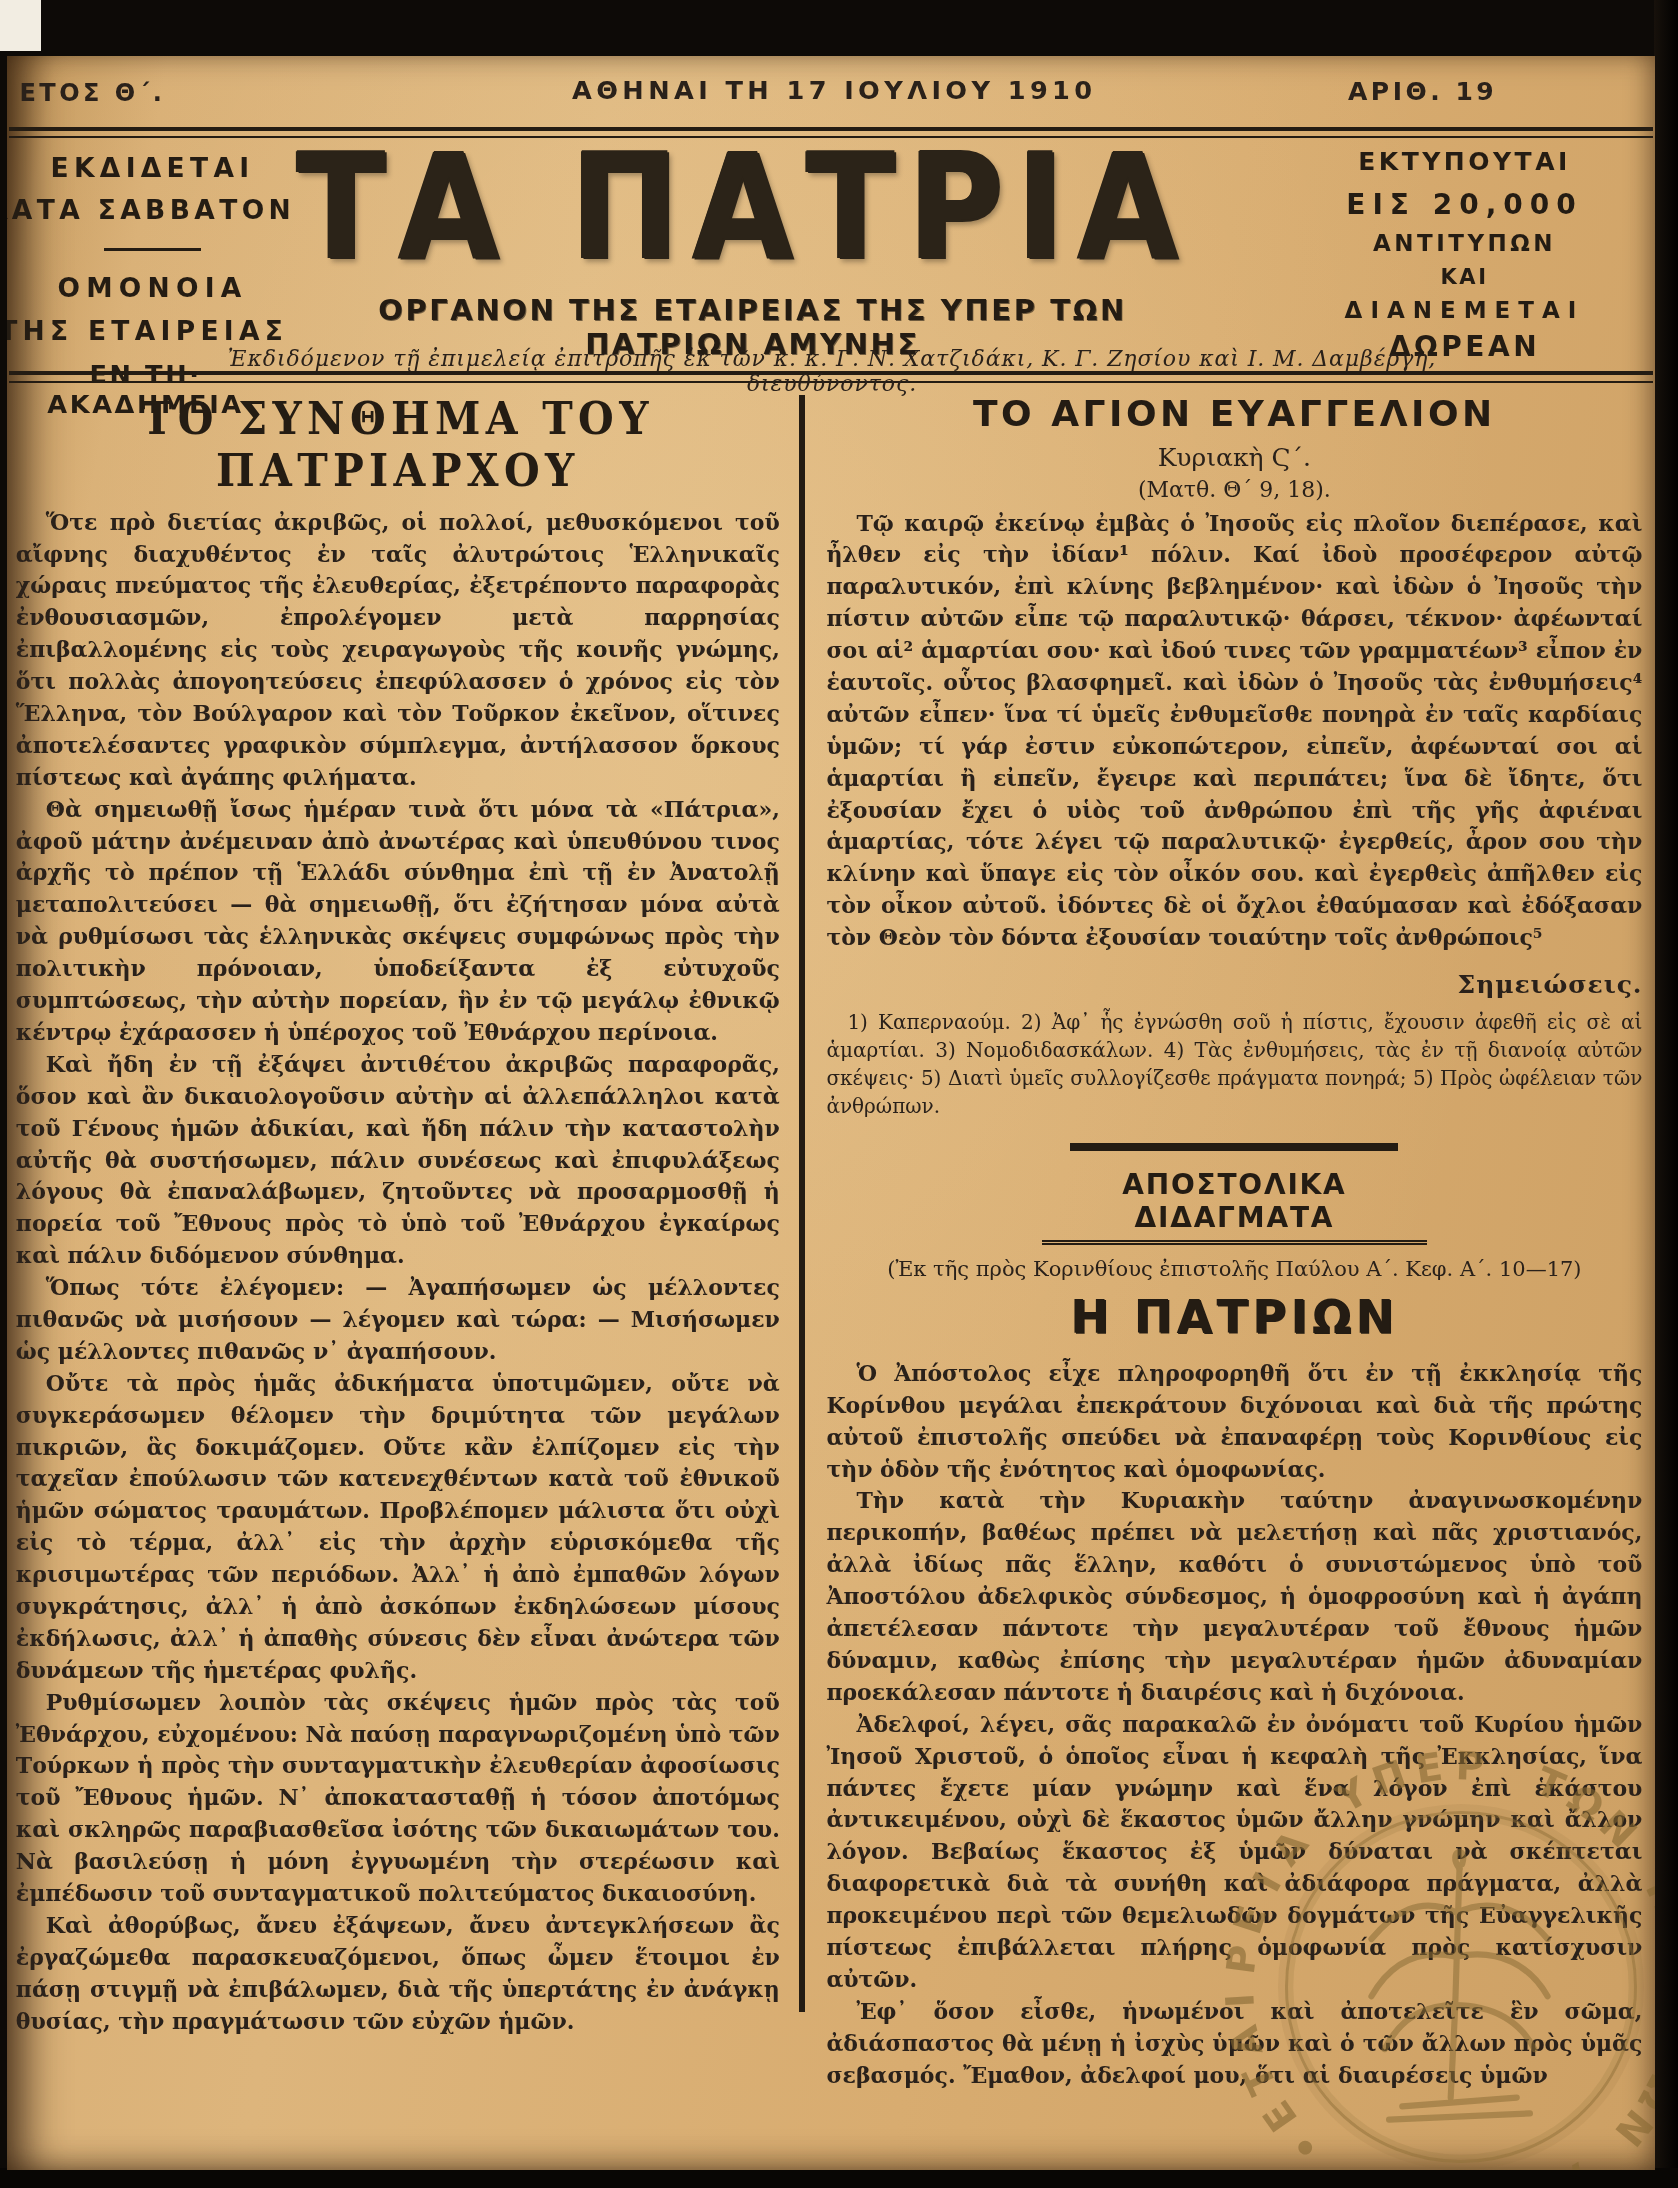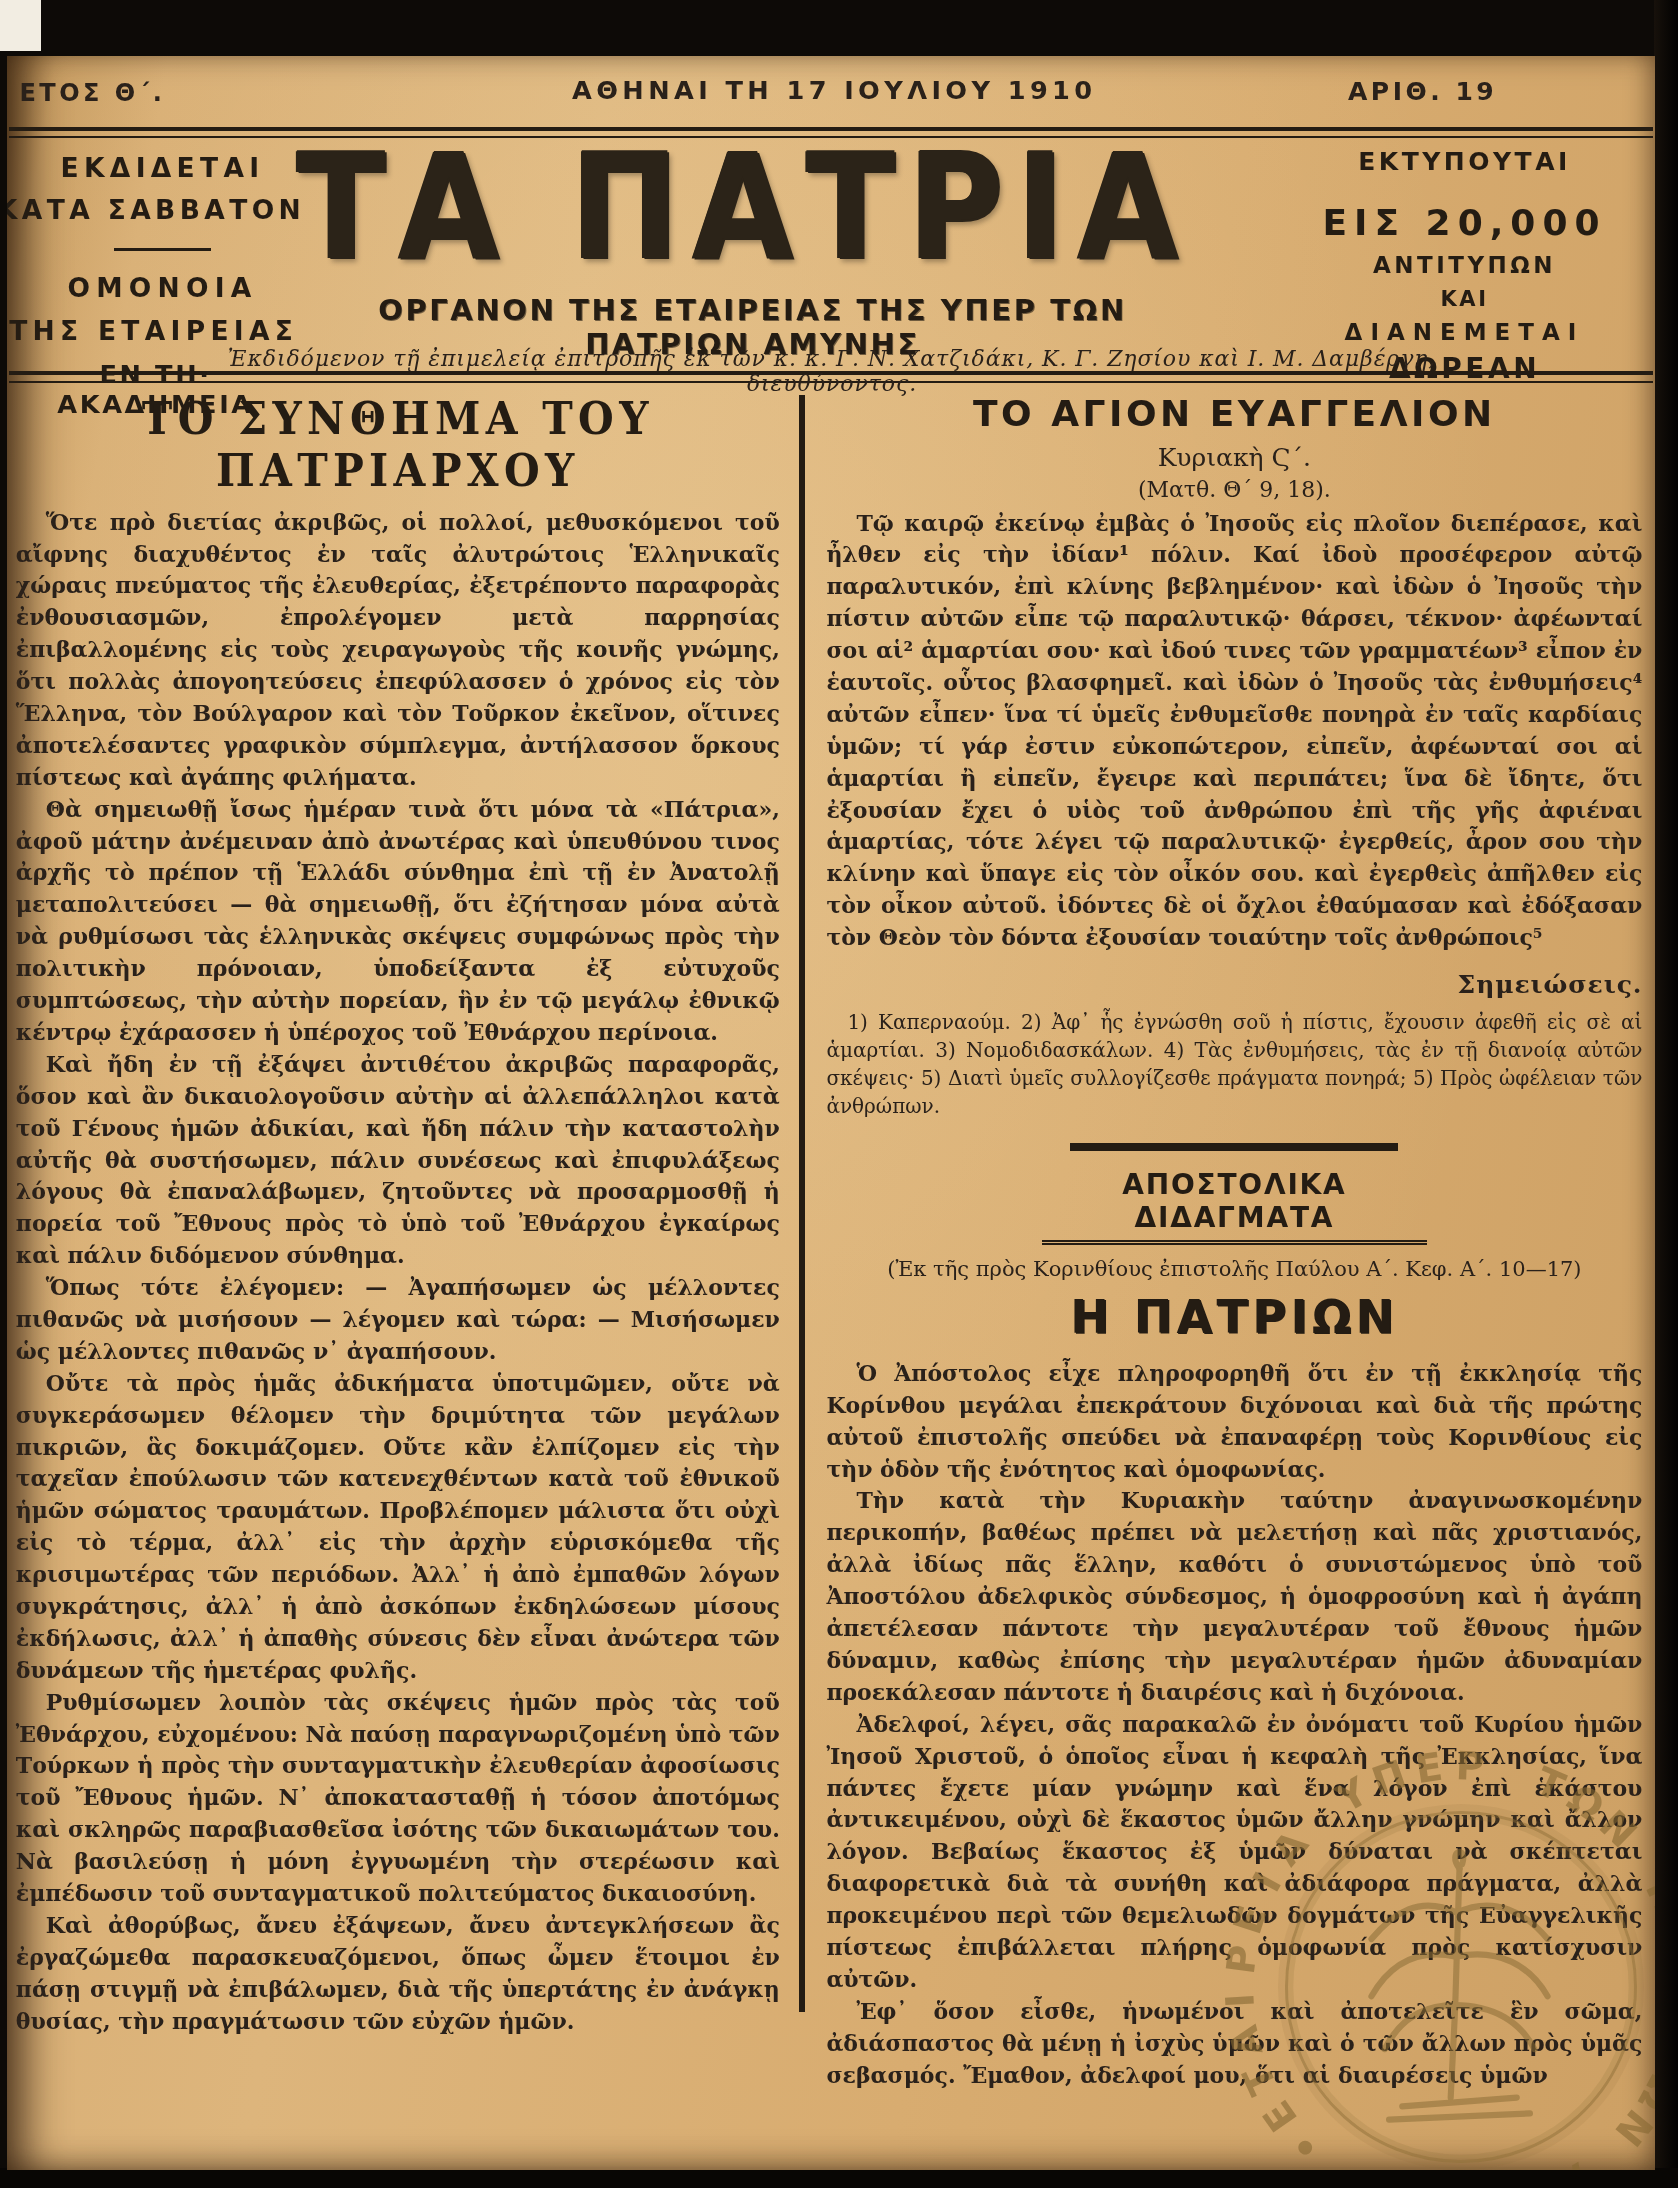--- a/index.html
+++ b/index.html
@@ -24,42 +24,42 @@
 
   
   .dateline{position:relative;height:55px;padding-top:16px;}
   .dateline .era{position:absolute;left:12.4px;top:23px;font-family:"DejaVu Sans",sans-serif;font-weight:bold;font-size:24px;letter-spacing:3.5px;}
   .dateline .city{position:absolute;left:565px;top:19.4px;font-family:"DejaVu Sans",sans-serif;font-weight:bold;font-size:25.6px;letter-spacing:4.4px;}
   .dateline .issue{position:absolute;left:1341px;top:21px;font-family:"DejaVu Sans",sans-serif;font-weight:bold;font-size:25px;letter-spacing:3.5px;}
   .double-rule{border-top:4.4px solid #241c13;border-bottom:2.6px solid #241c13;height:5.3px;margin:0 1.8px;}
 
   
   .masthead{position:relative;height:233px;}
-  .mast-left{position:absolute;left:0;top:14px;width:291px;text-align:center;font-family:"DejaVu Sans",sans-serif;font-weight:bold;color:#241c13;margin-left:10px;}
+  .mast-left{position:absolute;left:0;top:14px;width:291px;text-align:center;font-family:"DejaVu Sans",sans-serif;font-weight:bold;color:#241c13;}
   .mast-left .l1{font-size:26.5px;letter-spacing:5.3px;}
   .mast-left .l2{font-size:26.5px;letter-spacing:4.4px;margin-top:10.6px;margin-left:-23px;}
   .mast-left .minirule{width:97px;border-top:3.5px solid #241c13;margin:23px auto 21px auto;}
   .mast-left .l3{font-size:26.5px;letter-spacing:6.2px;}
   .mast-left .l4{font-size:26.5px;letter-spacing:5.3px;margin-top:12.4px;margin-left:-17.6px;}
   .mast-left .l5{font-size:25.6px;letter-spacing:2.6px;margin-top:12.4px;margin-left:-14px;}
   .mast-title{
     position:absolute;left:282px;top:-5.3px;width:909px;text-align:center;
     font-family:"DejaVu Sans",sans-serif;font-weight:bold;font-size:131px;line-height:1;
     letter-spacing:12.4px;color:#2b2318;
     text-shadow:1.8px 1.8px 0 #2b2318,-0.9px 0.9px 0 #2b2318,3.5px 4.4px 5.3px rgba(43,35,24,.35);
     transform:scaleY(1.12);transform-origin:top;
   }
   .mast-sub{
     position:absolute;left:291px;top:155px;width:909px;text-align:center;
     font-family:"DejaVu Sans",sans-serif;font-weight:bold;font-size:29px;letter-spacing:2.6px;color:#241c13;
     text-shadow:0.9px 0.9px 0 rgba(36,28,19,.6);
   }
   .mast-right{position:absolute;left:1281px;top:8.8px;width:353px;text-align:center;font-family:"DejaVu Sans",sans-serif;font-weight:bold;color:#241c13;}
   .mast-right .r1{font-size:25px;letter-spacing:3.5px;}
-  .mast-right .r2{font-size:36px;letter-spacing:7px;margin-top:26px;}
+  .mast-right .r2{font-size:28px;letter-spacing:7px;margin-top:12px;}
   .mast-right .r3{font-size:23px;letter-spacing:3.5px;margin-top:8.8px;}
   .mast-right .r4{font-size:21px;letter-spacing:2.6px;margin-top:8.8px;}
   .mast-right .r5{font-size:23px;letter-spacing:8px;margin-top:8.8px;}
   .mast-right .r6{font-size:28px;letter-spacing:3.5px;margin-top:7px;}
   .editors{
     position:absolute;left:194px;top:208px;width:1262px;text-align:center;
     font-style:italic;font-size:22px;color:#2a211a;letter-spacing:0.9px;
   }
 
   

